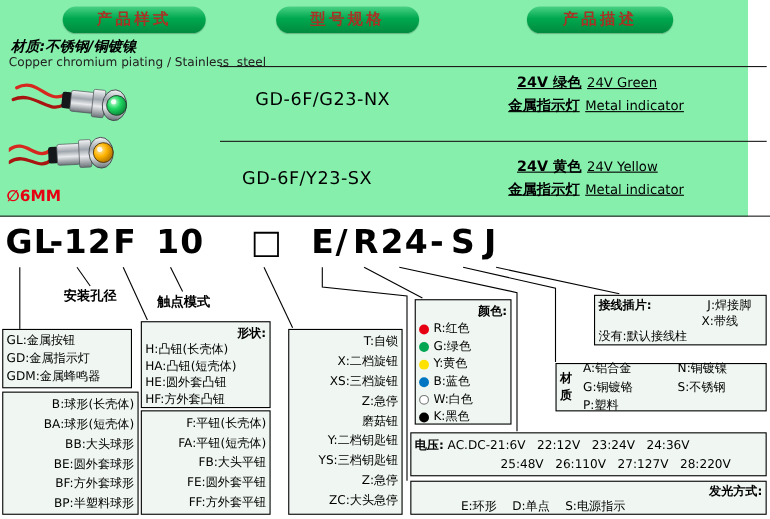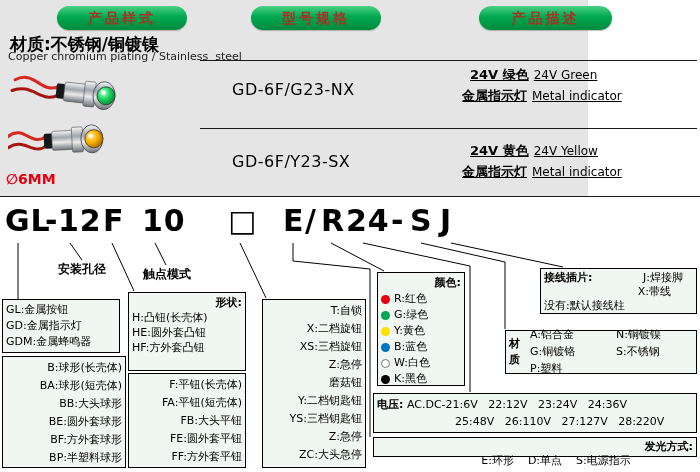--- a/index.html
+++ b/index.html
@@ -1,39 +1,39 @@
 <!DOCTYPE html>
 <html><head>
 <meta charset="utf-8">
 <style>
   * { margin:0; padding:0; box-sizing:border-box; }
   html,body { background:#ffffff; }
   body { font-family:"DejaVu Sans","Liberation Sans",sans-serif; color:#000; }
   .sheet { position:relative; width:700px; height:472px; background:#ffffff; overflow:hidden; }
 
   
-  .top-section { position:absolute; left:0; top:0; width:588px; height:197px; background:#e5e5e5; }
+  .top-section { position:absolute; left:0; top:0; width:680px; height:197px; background:#86efac; }
   .tab { position:absolute; top:6px; height:24px; border-radius:12px;
          background:linear-gradient(180deg,#49d184 0%,#00a84f 45%,#008a3e 100%);
          color:#a63324; font-weight:bold; font-size:14px; letter-spacing:3px;
          text-align:center; line-height:24px; box-shadow:0 1px 1px rgba(0,0,0,0.25); }
   .tab1 { left:57px;  width:130px; }
   .tab2 { left:251px; width:130px; }
   .tab3 { left:479px; width:133px; }
-  .mat-cn { position:absolute; left:10px; top:33px; font-size:17px; font-weight:600; }
+  .mat-cn { position:absolute; left:10px; top:33px; font-size:13px; font-weight:600;font-style:italic; }
   .mat-en { position:absolute; left:8px;  top:50px; font-size:11px; color:#222; white-space:pre; }
   .diameter { position:absolute; left:6px; top:171px; font-size:14px; font-weight:bold; color:#e60012; }
   .lamps { position:absolute; left:8px; top:66px; }
   .hline { position:absolute; height:1px; background:#1a1a1a; }
   .hl1 { left:200px; top:60px;  width:497px; }
   .hl2 { left:200px; top:128px; width:497px; }
   .hl3 { left:0;     top:196px; width:700px; }
   .model { position:absolute; font-size:16px; letter-spacing:.5px; }
   .m1 { left:232px; top:80px; }
-  .m2 { left:232px; top:152px; }
+  .m2 { left:220px; top:152px; }
   .pdesc { position:absolute; font-size:12px; white-space:nowrap;text-decoration:underline; }
   .pdesc .cn { font-size:13px; font-weight:600; margin-right:5px; }
   .d1a { left:470px; top:66px; }  .d1b { left:462px; top:87px; }
   .d2a { left:470px; top:142px; } .d2b { left:462px; top:163px; }
 
   
   .code-seg { position:absolute; top:204px; font-size:30px; font-weight:bold; letter-spacing:1px; line-height:34px; }
   .anno { position:absolute; font-size:12px; font-weight:600; }
   .anno-hole    { left:58px;  top:261px; }
   .anno-contact { left:143px; top:266px; }
@@ -47,21 +47,21 @@
   .indent { padding-left:16px; }
   .color-row { display:flex; align-items:center; gap:4px; line-height:16px; }
   .dot { width:9px; height:9px; border-radius:50%; display:inline-block; flex:0 0 9px; }
   .dot.ring { border:1px solid #777; }
   .trow { display:flex; justify-content:space-between; padding-right:10px; }
   .t-right { text-align:right; padding-right:22px; }
   .mrow { display:flex; align-items:center; gap:10px; height:100%; }
   .mgrid { display:grid; grid-template-columns:86px 86px; row-gap:1px; }
   .pre { white-space:pre; }
   .v2 { padding-left:78px; }
-  .g2 { padding-left:42px;text-align:center; }
+  .g2 { padding-left:42px; }
 </style>
 </head>
 <body>
 
 <div class="sheet">
 
   <div class="top-section">
     <div class="tab tab1">产品样式</div>
     <div class="tab tab2">型号规格</div>
     <div class="tab tab3">产品描述</div>
@@ -176,20 +176,21 @@
     <div>BA:球形(短壳体)</div>
     <div>BB:大头球形</div>
     <div>BE:圆外套球形</div>
     <div>BF:方外套球形</div>
     <div>BP:半塑料球形</div>
   </div>
 
   <div class="box lh15" style="left:128px;top:292px;width:118px;height:79px">
     <div class="ttl">形状:</div>
     <div>H:凸钮(长壳体)</div>
+    <div>HA:凸钮(短壳体)</div>
     <div>HE:圆外套凸钮</div>
     <div>HF:方外套凸钮</div>
   </div>
 
   <div class="box lh18" style="left:128px;top:373px;width:118px;height:95px">
     <div>F:平钮(长壳体)</div>
     <div>FA:平钮(短壳体)</div>
     <div>FB:大头平钮</div>
     <div>FE:圆外套平钮</div>
     <div>FF:方外套平钮</div>
@@ -258,18 +259,18 @@
   </div>
 
   <div class="box lh17" style="left:373px;top:393px;width:324px;height:40px">
     <div>
       <span class="ttl">电压:</span>
       <span class="pre">AC.DC-21:6V   22:12V   23:24V   24:36V</span>
     </div>
     <div class="v2 pre">25:48V   26:110V   27:127V   28:220V</div>
   </div>
 
-  <div class="box" style="left:373px;top:437px;width:324px;height:20px;line-height:14px">
+  <div class="box" style="left:373px;top:437px;width:324px;height:31px;line-height:14px">
     <div class="ttl">发光方式:</div>
     <div class="g2 pre">E:环形    D:单点    S:电源指示</div>
   </div>
 
 </div>
 
 </body></html>

